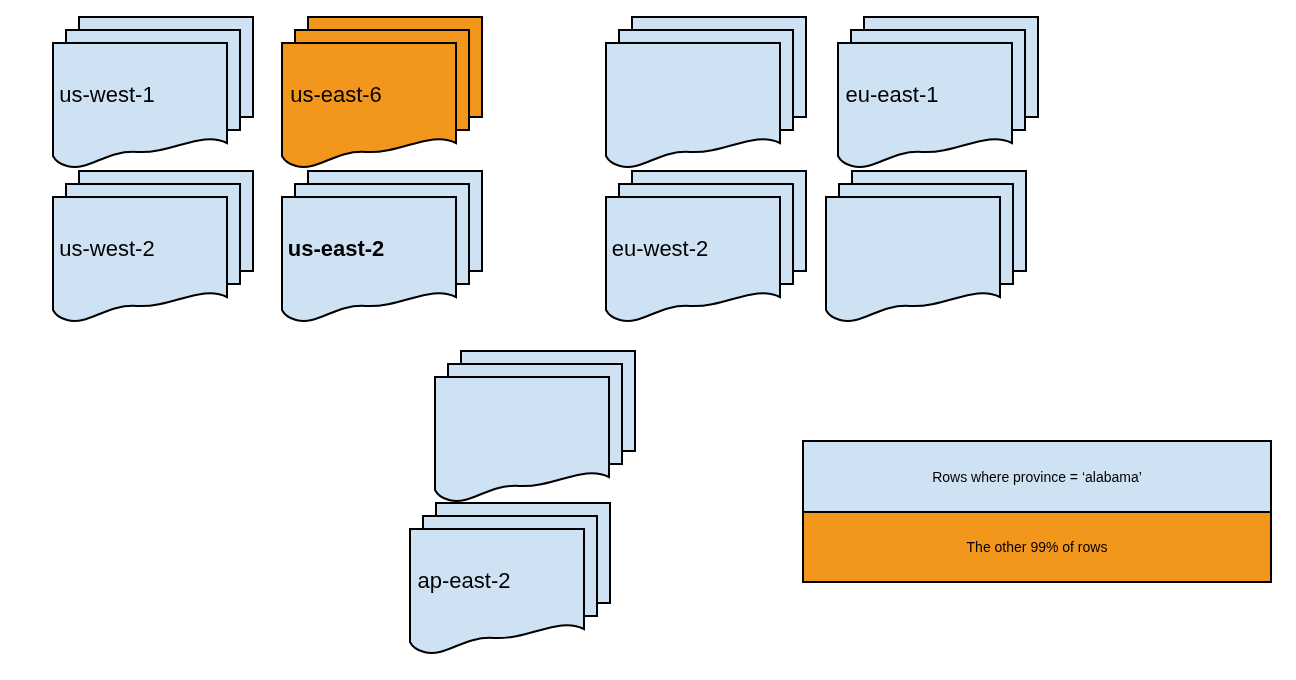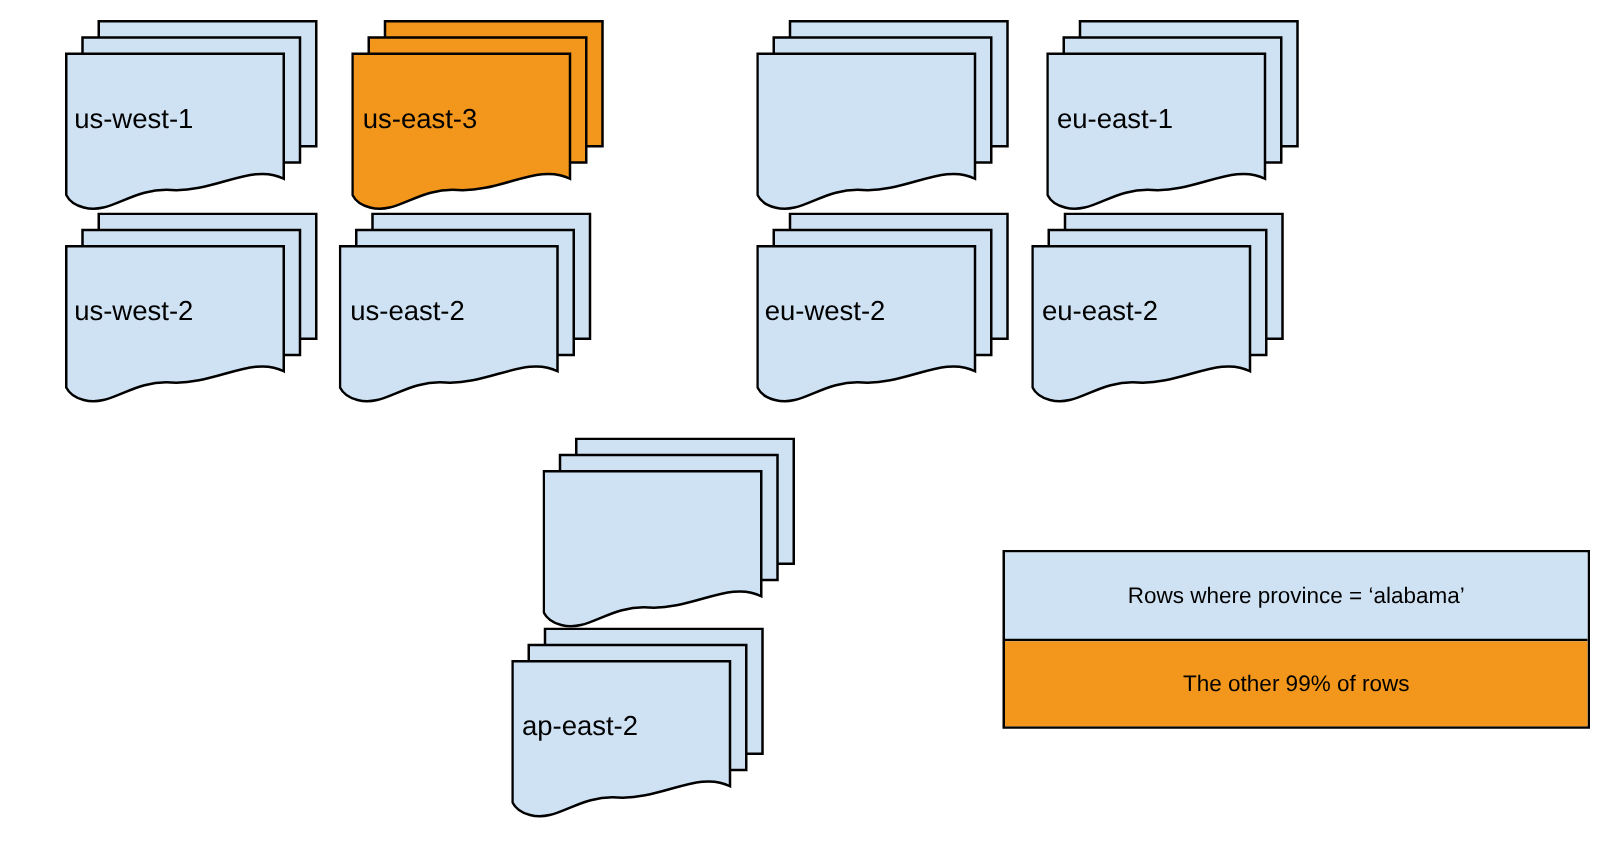--- a/index.html
+++ b/index.html
@@ -44,21 +44,21 @@
     color: #000000;
     pointer-events: none;
     white-space: nowrap;
   }
   
   .pos-us-west-1 { left: 19px;  top: 16px; }
   .pos-us-east-1 { left: 248px; top: 16px; }
   .pos-eu-west-1 { left: 572px; top: 16px; }
   .pos-eu-east-1 { left: 804px; top: 16px; }
   .pos-us-west-2 { left: 19px;  top: 170px; text-decoration: underline; }
-  .pos-us-east-2 { left: 238px; top: 170px; }
+  .pos-us-east-2 { left: 248px; top: 170px; font-weight: bold; }
   .pos-eu-west-2 { left: 572px; top: 170px; }
   .pos-eu-east-2 { left: 792px; top: 170px; }
   .pos-ap-east-1 { left: 401px; top: 350px; }
   .pos-ap-east-2 { left: 376px; top: 502px; }
 
   
   .legend {
     position: absolute;
     left: 802px;
     top: 440px;
@@ -66,21 +66,21 @@
     height: 143px;
     box-sizing: border-box;
     border: 2px solid var(--stroke-color, #000000);
     display: flex;
     flex-direction: column;
   }
   .legend-row {
     display: flex;
     align-items: center;
     justify-content: center;
-    font-size: 18px;
+    font-size: 14px;
     color: #000000;
     white-space: nowrap;
   }
   .legend-row.blue-row {
     height: 69px;
     flex: 0 0 69px;
     background: var(--region-fill, #cfe2f3);
     border-bottom: 2px solid var(--stroke-color, #000000);
   }
   .legend-row.orange-row {
@@ -101,21 +101,21 @@
     </svg>
     <span class="stack-label">us-west-1</span>
   </div>
 
   <div class="stack pos-us-east-1 orange">
     <svg width="204" height="158" viewBox="0 0 204 158">
       <rect class="doc-shape" x="27" y="1" width="174" height="100"></rect>
       <rect class="doc-shape" x="14" y="14" width="174" height="100"></rect>
       <path class="doc-shape" transform="translate(1,27)" d="M0 0 H174 V100 C149 87 119 111 84 109 C52 107 36 129 14 123 C6 121 2 117 0 113 Z"></path>
     </svg>
-    <span class="stack-label">us-east-3</span>
+    <span class="stack-label">us-east-6</span>
   </div>
 
   <div class="stack pos-eu-west-1 blue">
     <svg width="204" height="158" viewBox="0 0 204 158">
       <rect class="doc-shape" x="27" y="1" width="174" height="100"></rect>
       <rect class="doc-shape" x="14" y="14" width="174" height="100"></rect>
       <path class="doc-shape" transform="translate(1,27)" d="M0 0 H174 V100 C149 87 119 111 84 109 C52 107 36 129 14 123 C6 121 2 117 0 113 Z"></path>
     </svg>
   </div>
 
@@ -154,21 +154,20 @@
     </svg>
     <span class="stack-label">eu-west-2</span>
   </div>
 
   <div class="stack pos-eu-east-2 blue">
     <svg width="204" height="158" viewBox="0 0 204 158">
       <rect class="doc-shape" x="27" y="1" width="174" height="100"></rect>
       <rect class="doc-shape" x="14" y="14" width="174" height="100"></rect>
       <path class="doc-shape" transform="translate(1,27)" d="M0 0 H174 V100 C149 87 119 111 84 109 C52 107 36 129 14 123 C6 121 2 117 0 113 Z"></path>
     </svg>
-    <span class="stack-label">eu-east-2</span>
   </div>
 
   <div class="stack pos-ap-east-1 blue">
     <svg width="204" height="158" viewBox="0 0 204 158">
       <rect class="doc-shape" x="27" y="1" width="174" height="100"></rect>
       <rect class="doc-shape" x="14" y="14" width="174" height="100"></rect>
       <path class="doc-shape" transform="translate(1,27)" d="M0 0 H174 V100 C149 87 119 111 84 109 C52 107 36 129 14 123 C6 121 2 117 0 113 Z"></path>
     </svg>
   </div>
 

